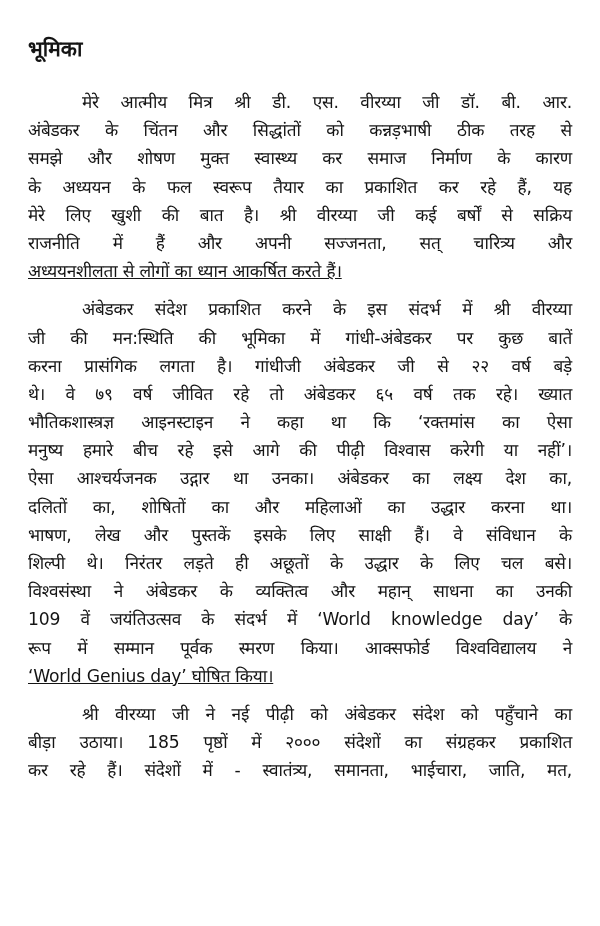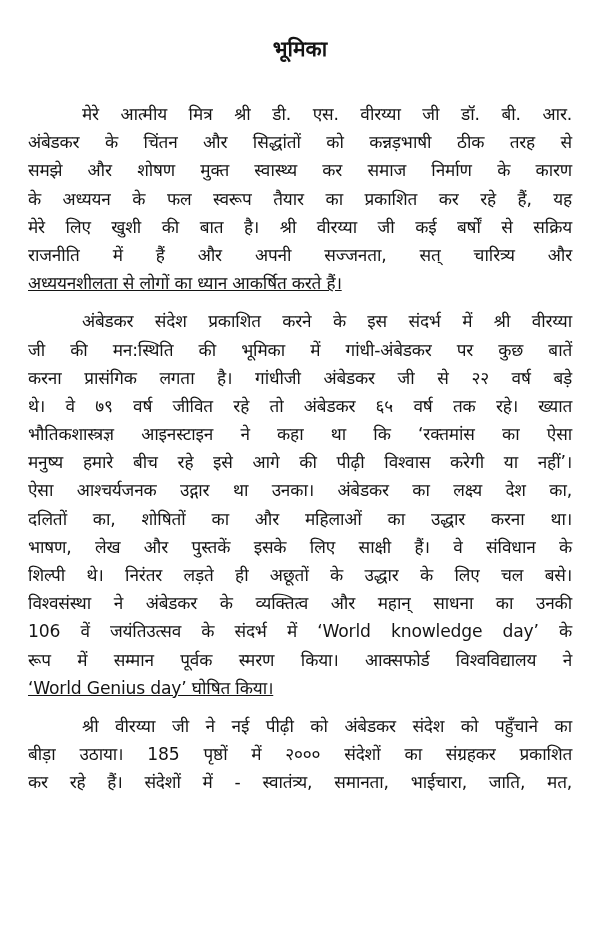--- a/index.html
+++ b/index.html
@@ -16,31 +16,29 @@
     position: absolute;
     left: 28px;
     top: 0;
     width: 544px;
   }
   .title {
     position: absolute;
     left: 0;
     width: 544px;
     top: 34px;
-    text-align: center;
     font-size: 21px;
     font-weight: bold;
     line-height: 30px;
   }
   .body {
     position: absolute;
     left: 0;
     top: 88px;
     width: 544px;
-    margin-top: 12px;
   }
   .para {
     margin: 0 0 10px 0;
   }
   .line {
     display: block;
     height: 28.2px;
     line-height: 28.2px;
     font-size: 17.2px;
     white-space: nowrap;
@@ -74,21 +72,21 @@
       <span class="line">जी की मन:स्थिति  की भूमिका में गांधी-अंबेडकर पर कुछ बातें</span>
       <span class="line">करना प्रासंगिक लगता है। गांधीजी अंबेडकर जी से २२ वर्ष बड़े</span>
       <span class="line">थे। वे ७९ वर्ष जीवित रहे तो अंबेडकर ६५ वर्ष तक रहे। ख्यात</span>
       <span class="line">भौतिकशास्त्रज्ञ आइनस्टाइन ने कहा था कि ‘रक्तमांस का ऐसा</span>
       <span class="line">मनुष्य हमारे बीच रहे इसे आगे की पीढ़ी विश्वास करेगी या नहीं’।</span>
       <span class="line">ऐसा आश्चर्यजनक उद्गार था उनका। अंबेडकर का लक्ष्य देश का,</span>
       <span class="line">दलितों का, शोषितों का और महिलाओं का उद्धार करना था।</span>
       <span class="line">भाषण, लेख और पुस्तकें इसके लिए साक्षी हैं। वे संविधान के</span>
       <span class="line">शिल्पी थे। निरंतर लड़ते ही अछूतों के उद्धार के लिए चल बसे।</span>
       <span class="line">विश्वसंस्था ने अंबेडकर के व्यक्तित्व और महान् साधना का उनकी</span>
-      <span class="line">106 वें जयंतिउत्सव के संदर्भ में ‘World  knowledge day’ के</span>
+      <span class="line">109 वें जयंतिउत्सव के संदर्भ में ‘World  knowledge day’ के</span>
       <span class="line">रूप में सम्मान पूर्वक स्मरण किया। आक्सफोर्ड विश्वविद्यालय ने</span>
       <span class="line last">‘World Genius day’ घोषित किया।</span>
     </div>
 
     <div class="para">
       <span class="line indent">श्री वीरय्या जी ने नई पीढ़ी को अंबेडकर संदेश को पहुँचाने का</span>
       <span class="line">बीड़ा उठाया। 185 पृष्ठों में २००० संदेशों का संग्रहकर प्रकाशित</span>
       <span class="line">कर रहे हैं। संदेशों में - स्वातंत्र्य, समानता, भाईचारा, जाति, मत,</span>
     </div>
 

